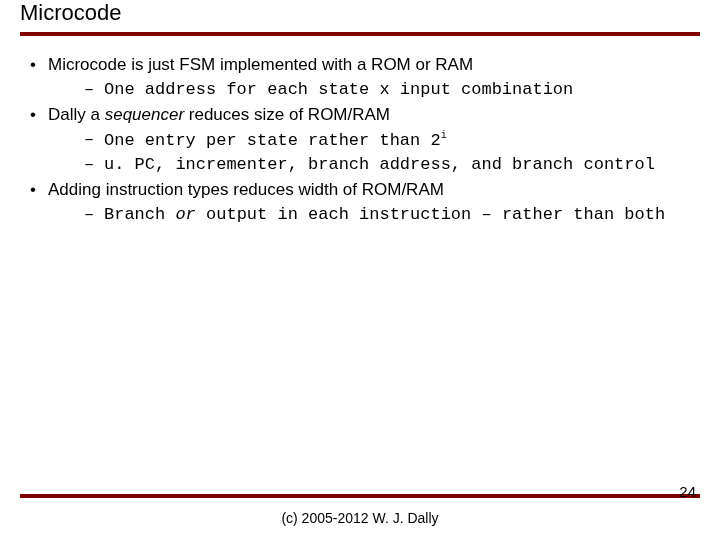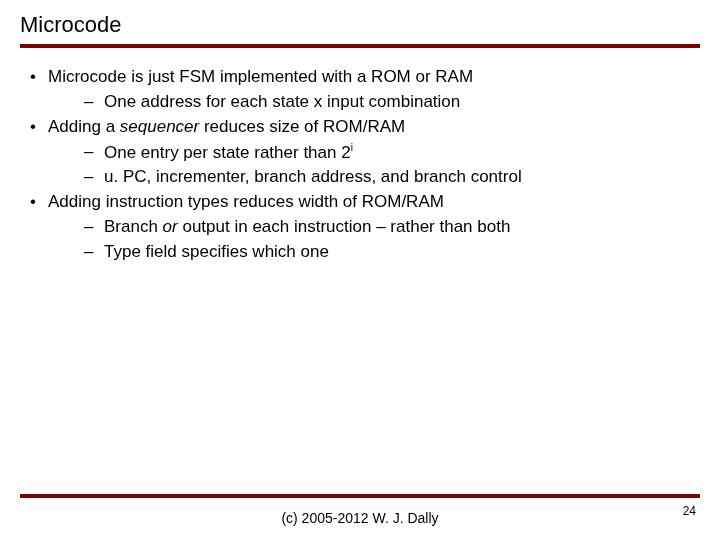--- a/index.html
+++ b/index.html
@@ -8,21 +8,21 @@
     height: 540px;
     background: #ffffff;
     font-family: Arial, Helvetica, sans-serif;
     color: #000;
     position: relative;
     overflow: hidden;
   }
   .slide {
     width: 100%;
     height: 100%;
-    padding: 12px 20px 0 20px;
+    padding: 0 20px 0 20px;
     position: relative;
   }
   .title {
     font-size: 22px;
     font-weight: 400;
     color: #000;
     padding-bottom: 6px;
   }
   .title-rule {
     border: none;
@@ -43,20 +43,21 @@
   .lvl1::before {
     content: "•";
     position: absolute;
     left: 10px;
     top: 0;
   }
   .lvl2 {
     padding-left: 84px;
     position: relative;
     margin-bottom: 2px;
+    font-family: Liberation Mono, monospace;
   }
   .lvl2::before {
     content: "–";
     position: absolute;
     left: 64px;
     top: 0;
   }
   .italic { font-style: italic; }
   .sup { font-size: 10px; vertical-align: super; }
   .footer-rule {
@@ -74,22 +75,22 @@
     bottom: 14px;
     width: 100%;
     left: 0;
     text-align: center;
     font-size: 14px;
     color: #000;
   }
   .pagenum {
     position: absolute;
     right: 24px;
-    bottom: 22px;
-    font-size: 12px;
+    bottom: 40px;
+    font-size: 15px;
     color: #000;
   }
 </style>
 </head>
 <body>
 
 <div class="slide">
 
   <div class="title">Microcode</div>
   <hr class="title-rule">
@@ -97,38 +98,35 @@
   <div class="content">
 
     <div class="lvl1">
       <span>Microcode is just FSM implemented with a ROM or RAM</span>
     </div>
     <div class="lvl2">
       <span>One address for each state x input combination</span>
     </div>
 
     <div class="lvl1">
-      <span>Adding a </span><span class="italic">sequencer</span><span> reduces size of ROM/RAM</span>
+      <span>Dally a </span><span class="italic">sequencer</span><span> reduces size of ROM/RAM</span>
     </div>
     <div class="lvl2">
       <span>One entry per state rather than 2</span><span class="sup">i</span>
     </div>
     <div class="lvl2">
       <span>u. PC, incrementer, branch address, and branch control</span>
     </div>
 
     <div class="lvl1">
       <span>Adding instruction types reduces width of ROM/RAM</span>
     </div>
     <div class="lvl2">
       <span>Branch </span><span class="italic">or</span><span> output in each instruction – rather than both</span>
     </div>
-    <div class="lvl2">
-      <span>Type field specifies which one</span>
-    </div>
 
   </div>
 
   <hr class="footer-rule">
   <div class="copyright">(c) 2005-2012 W. J. Dally</div>
   <div class="pagenum">24</div>
 
 </div>
 
 </body></html>

